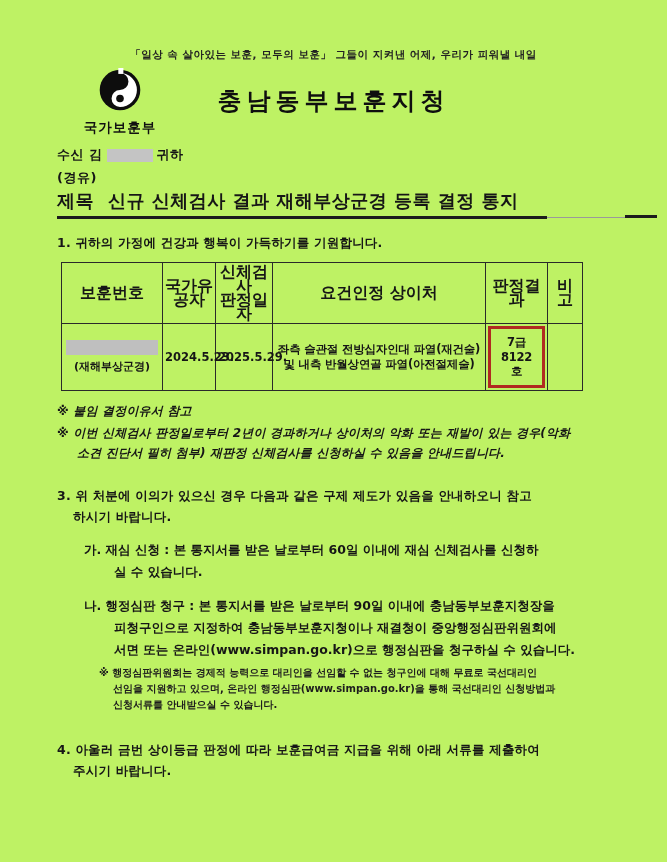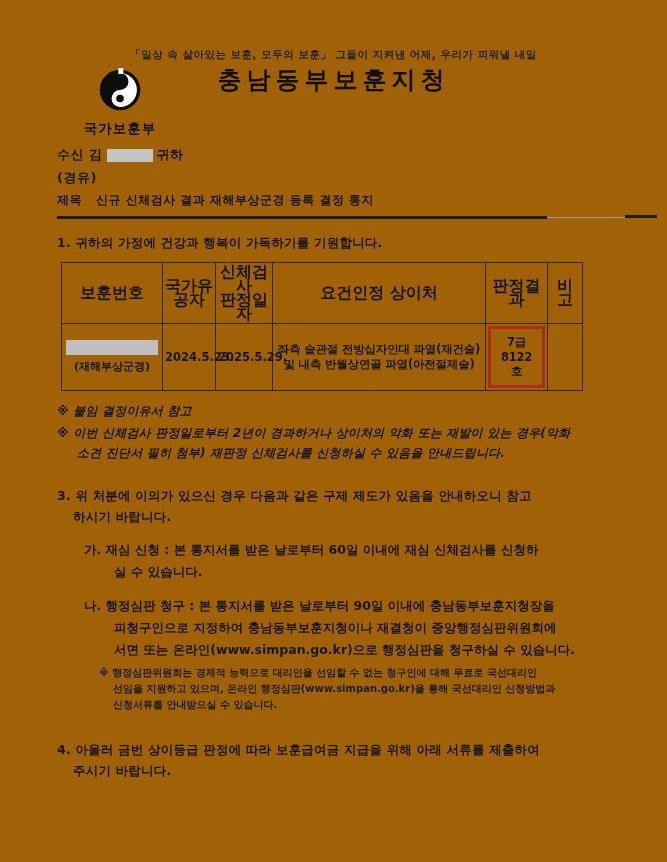--- a/index.html
+++ b/index.html
@@ -1,41 +1,41 @@
 <!DOCTYPE html>
 <html><head>
 <meta charset="utf-8">
 <style>
   html,body{margin:0;padding:0;background:#e8e8e8;}
   .page{
     position:relative;
     width:667px;height:862px;
-    background:#a16207;
+    background:#bef264;
     font-family:"DejaVu Sans","Liberation Sans",sans-serif;
     color:#161616;
     overflow:hidden;
     margin:0 auto;
   }
   .motto{
     position:absolute;top:48px;left:0;width:100%;
     text-align:center;
     font-size:10.5px;font-weight:700;letter-spacing:0.5px;
     color:#222;
   }
-  .logo-block{position:absolute;top:68px;left:70px;width:100px;text-align:center;font-family:Liberation Mono, monospace;}
+  .logo-block{position:absolute;top:68px;left:70px;width:100px;text-align:center;}
   .logo-label{font-size:13.5px;font-weight:800;letter-spacing:1px;margin-top:3px;color:#111;}
   .office-title{
-    position:absolute;top:64px;left:0;width:100%;
+    position:absolute;top:85px;left:0;width:100%;
     text-align:center;
     font-size:24px;font-weight:800;letter-spacing:5px;color:#0f0f0f;
   }
   .content{position:absolute;top:143px;left:57px;width:582px;}
   .addr-line,.via-line{font-size:13px;font-weight:700;line-height:23px;letter-spacing:0.5px;}
   .redact-name{display:inline-block;width:46px;height:13px;background:#c4c4c4;vertical-align:middle;margin:0 4px;}
-  .subject-line{font-size:12px;font-weight:800;line-height:23px;letter-spacing:0.5px;}
+  .subject-line{font-size:18px;font-weight:800;line-height:23px;letter-spacing:0.5px;}
   .subject-line .subject-text{margin-left:14px;}
   .rule{position:relative;height:7px;margin-top:2px;}
   .rule .seg1{position:absolute;left:0;top:2px;width:490px;height:2.5px;background:#1c1c1c;}
   .rule .seg2{position:absolute;left:490px;top:3px;width:85px;height:1px;background:#9a9a9a;}
   .rule .seg3{position:absolute;left:568px;top:1px;width:32px;height:3px;background:#1c1c1c;}
   .para{
     margin:0;font-size:12.5px;font-weight:700;line-height:21px;
     letter-spacing:0.2px;white-space:pre-line;word-break:keep-all;
   }
   .p1{margin-top:11px;}

